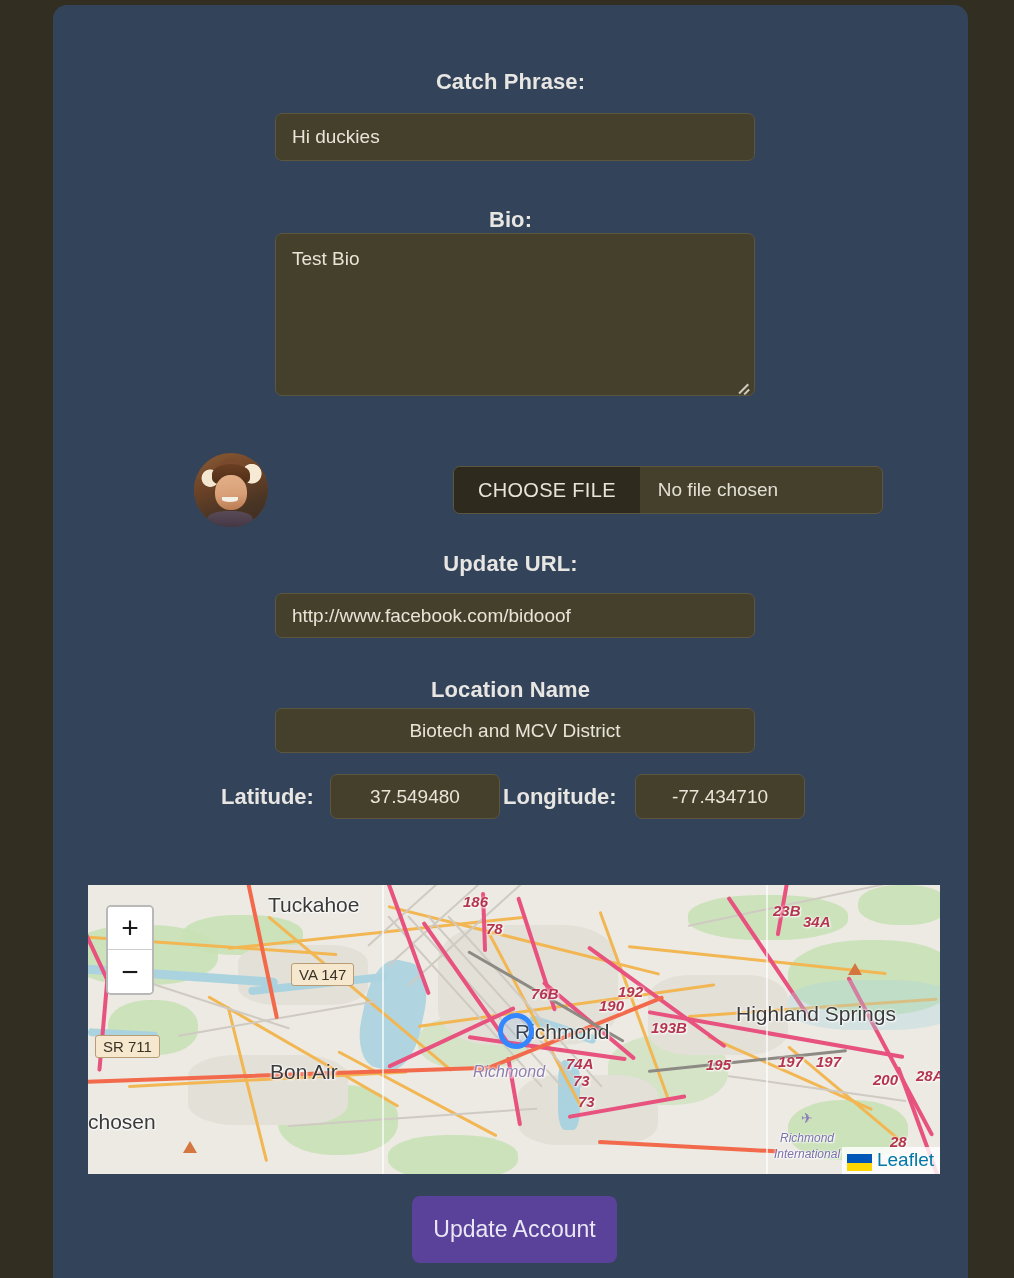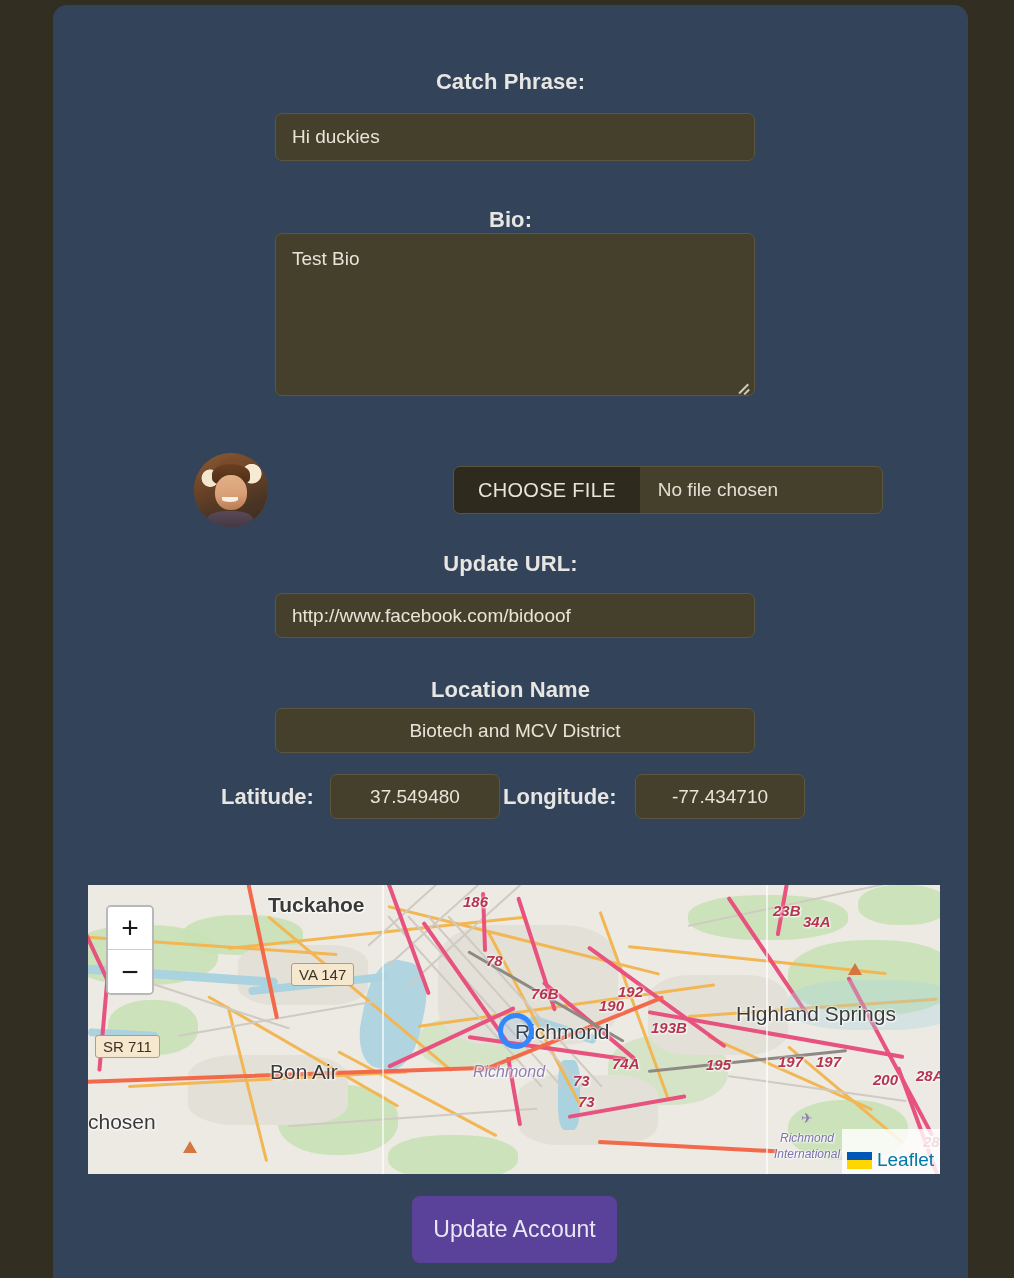--- a/index.html
+++ b/index.html
@@ -244,22 +244,22 @@
     font-family:"Liberation Sans", sans-serif;
     background:#fff;
   }
   .zoomctl div:first-child { border-bottom: 1px solid #ccc; }
 
   
   .attrib {
     position:absolute;
     right: 0; bottom: 0;
     background: rgba(255,255,255,0.82);
-    padding: 20px 6px 3px 5px;
-    display:flex; align-items:center; gap:5px;
+    padding: 2px 6px 3px 5px;
+    display:flex; align-items:flex-end; gap:5px;
     font-size: 19px;
     z-index: 5;
   }
   .ua-flag {
     width: 25px; height: 17px;
     background: linear-gradient(180deg,#0057b7 0 50%, #ffd700 50% 100%);
     display:inline-block;
   }
   .attrib a { color:#0078a8; text-decoration:none; }
 
@@ -415,45 +415,45 @@
       <div class="rd grey" style="left:380px; top:65px; width:180px; transform:rotate(30deg); background:#8d8a84; height:3px;"></div>
       <div class="rd grey" style="left:560px; top:185px; width:200px; transform:rotate(-6deg); background:#8d8a84; height:3px;"></div>
 
       <div class="tileline" style="left:294px; top:0; width:2px; height:289px;"></div>
       <div class="tileline" style="left:678px; top:0; width:2px; height:289px;"></div>
 
       <div class="water" style="left:700px; top:95px; width:170px; height:50px; border-radius:40%; opacity:.35;"></div>
       <div class="tree" style="left:760px; top:78px;"></div>
       <div class="tree" style="left:95px; top:256px;"></div>
       <div class="airport-icon" style="left:713px; top:225px;">✈</div>
-    <div class="maplabel big" style="left: 180px; top: 8px; font-weight: bold;">Tuckahoe</div>
+    <div class="maplabel big" style="left: 180px; top: 8px;">Tuckahoe</div>
         <div class="maplabel big" style="left: 427px; top: 135px;">Richmond</div>
         <div class="maplabel big" style="left: 182px; top: 175px;">Bon Air</div>
         <div class="maplabel big" style="left: 648px; top: 117px;">Highland Springs</div>
         <div class="maplabel big" style="left: 0px; top: 225px;">chosen</div>
         <div class="maplabel park" style="left: 385px; top: 178px;">Richmond</div>
         <div class="maplabel airport" style="left: 692px; top: 246px;">Richmond</div>
         <div class="maplabel airport" style="left: 686px; top: 262px;">International</div>
         <div class="shieldnum" style="left: 375px; top: 8px;">186</div>
-        <div class="shieldnum" style="left: 398px; top: 35px; margin-top: 32px;">78</div>
+        <div class="shieldnum" style="left: 398px; top: 35px;">78</div>
         <div class="shieldnum" style="left: 685px; top: 17px;">23B</div>
         <div class="shieldnum" style="left: 715px; top: 28px;">34A</div>
         <div class="shieldnum" style="left: 443px; top: 100px;">76B</div>
         <div class="shieldnum" style="left: 480px; top: 112px; margin-left: 31px;">190</div>
         <div class="shieldnum" style="left: 530px; top: 98px;">192</div>
         <div class="shieldnum" style="left: 563px; top: 134px;">193B</div>
-        <div class="shieldnum" style="left: 478px; top: 170px; margin-left: 46px;">74A</div>
+        <div class="shieldnum" style="left: 478px; top: 170px;">74A</div>
         <div class="shieldnum" style="left: 485px; top: 187px;">73</div>
         <div class="shieldnum" style="left: 490px; top: 208px;">73</div>
         <div class="shieldnum" style="left: 618px; top: 171px;">195</div>
         <div class="shieldnum" style="left: 690px; top: 168px;">197</div>
         <div class="shieldnum" style="left: 728px; top: 168px;">197</div>
         <div class="shieldnum" style="left: 785px; top: 186px;">200</div>
         <div class="shieldnum" style="left: 828px; top: 182px;">28A</div>
-        <div class="shieldnum" style="left: 802px; top: 248px; margin-left: 33px;">28</div>
+        <div class="shieldnum" style="left: 802px; top: 248px;">28</div>
         <div class="shieldbox" style="left: 203px; top: 78px;">VA 147</div>
         <div class="shieldbox" style="left: 7px; top: 150px;">SR 711</div>
       </div>
 
     <div class="map-marker" style="left:410px; top:128px;"></div>
 
     <div class="zoomctl">
       <div>+</div>
       <div>−</div>
     </div>

